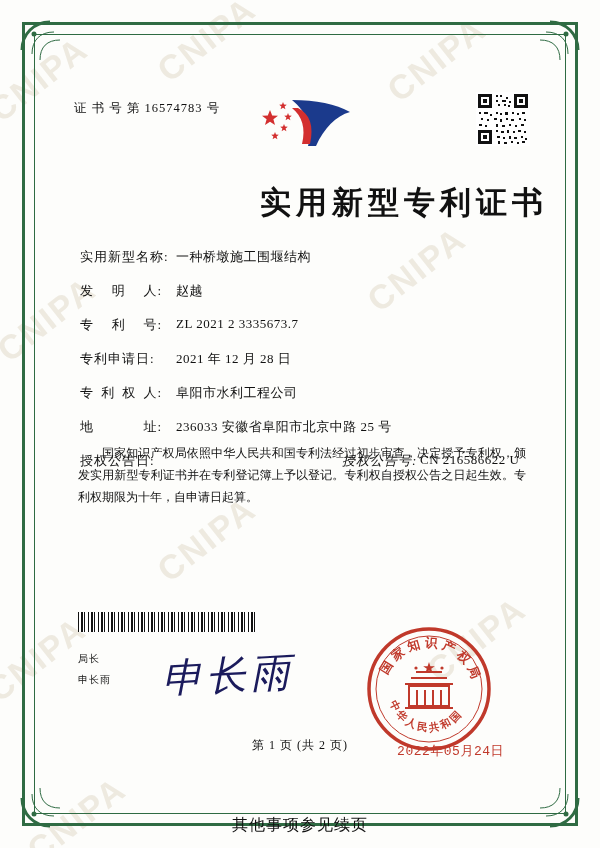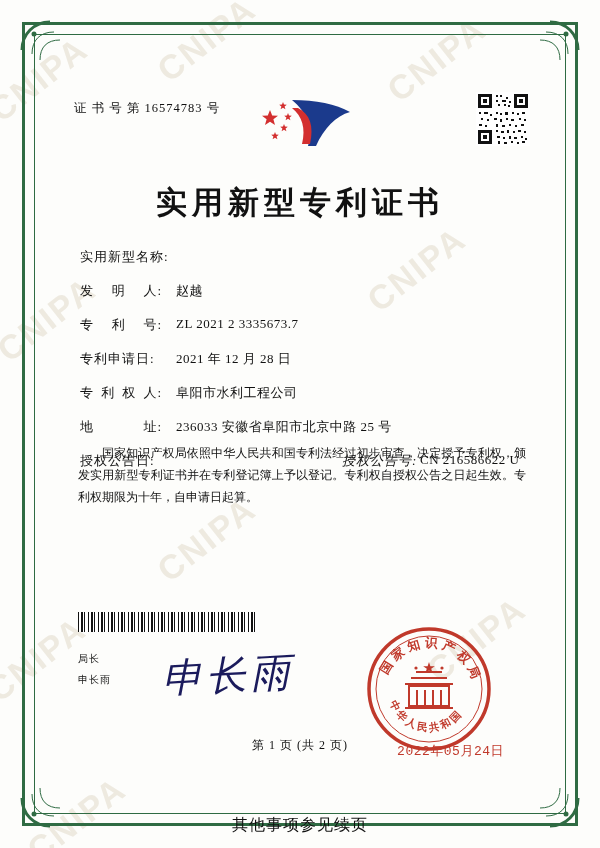--- a/index.html
+++ b/index.html
@@ -79,21 +79,21 @@
   .logo {
     position: absolute;
     left: 50%; top: 42px;
     transform: translateX(-50%);
     width: 120px; height: 62px;
   }
 
   .title {
     position: absolute;
     left: 0; right: 0; top: 130px;
-    text-align: center;
+    text-align: right;
     font-size: 31px;
     letter-spacing: 5px;
     font-weight: bold;
     color: #111;
     font-family: "DejaVu Serif", serif;
   }
 
   .fields {
     position: absolute;
     left: 28px; right: 18px; top: 196px;
@@ -347,20 +347,21 @@
         </g>
       </svg>
     </div>
 
     <div class="title">实用新型专利证书</div>
 
     <div class="fields">
 
       <div class="field">
         <span class="f-label">实用新型名称:</span>
+        <span class="f-value">一种桥墩施工围堰结构</span>
       </div>
 
       <div class="field">
         <span class="f-label spread">
           <span>发</span>
           <span>明</span>
           <span>人:</span>
         </span>
         <span class="f-value">赵越</span>
       </div>

